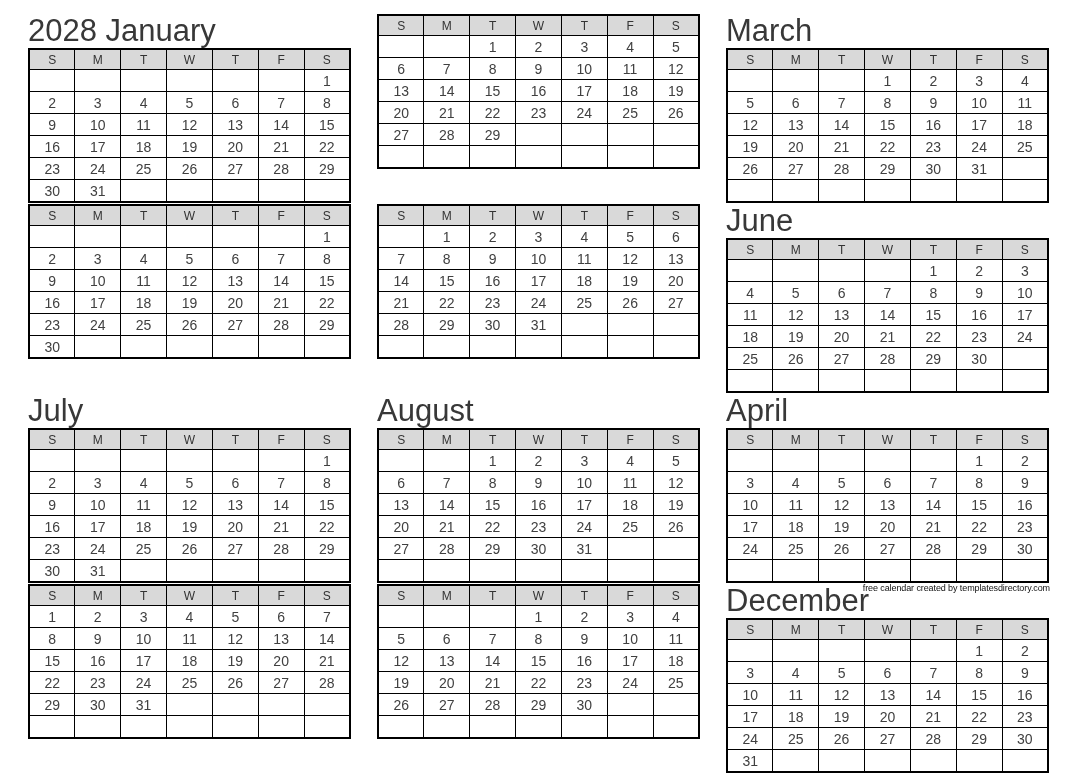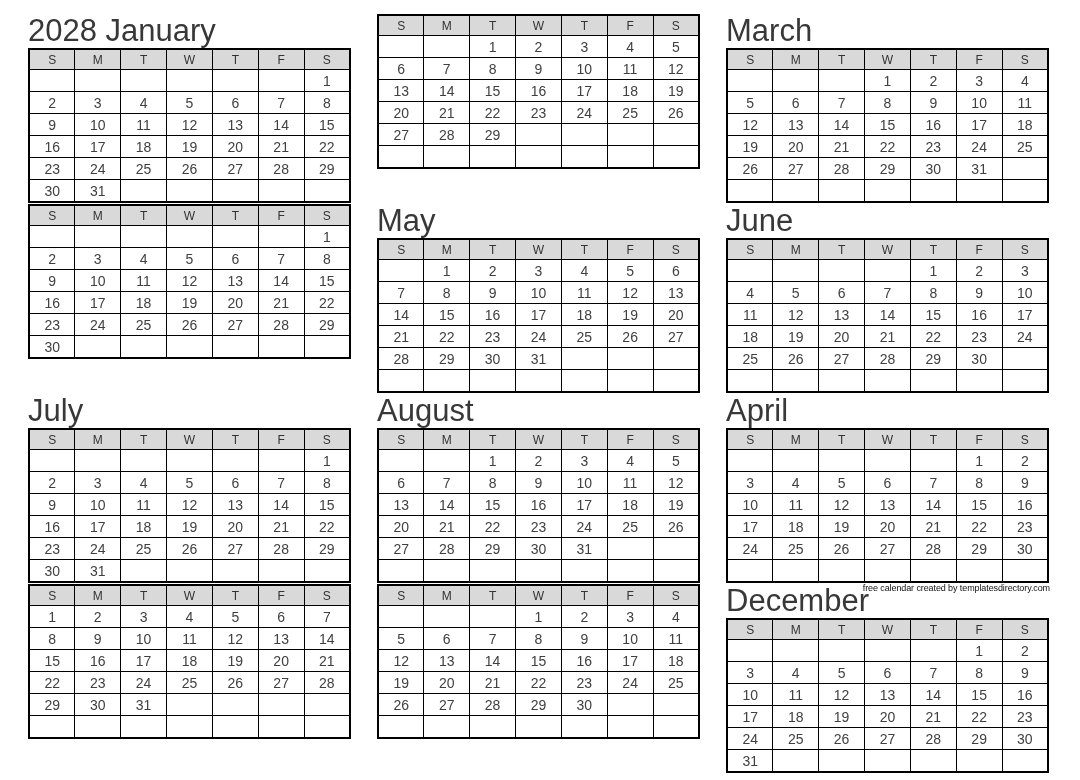--- a/index.html
+++ b/index.html
@@ -356,21 +356,20 @@
               <td class="day-cell"></td>
               <td class="day-cell"></td>
               <td class="day-cell"></td>
               <td class="day-cell"></td>
               <td class="day-cell"></td>
             </tr>
           </tbody>
         </table>
       </section>
       <section class="month">
-        <div class="month-title">May</div>
         <table class="month-table">
           <thead>
             <tr>
               <th class="day-header">S</th>
               <th class="day-header">M</th>
               <th class="day-header">T</th>
               <th class="day-header">W</th>
               <th class="day-header">T</th>
               <th class="day-header">F</th>
               <th class="day-header">S</th>

